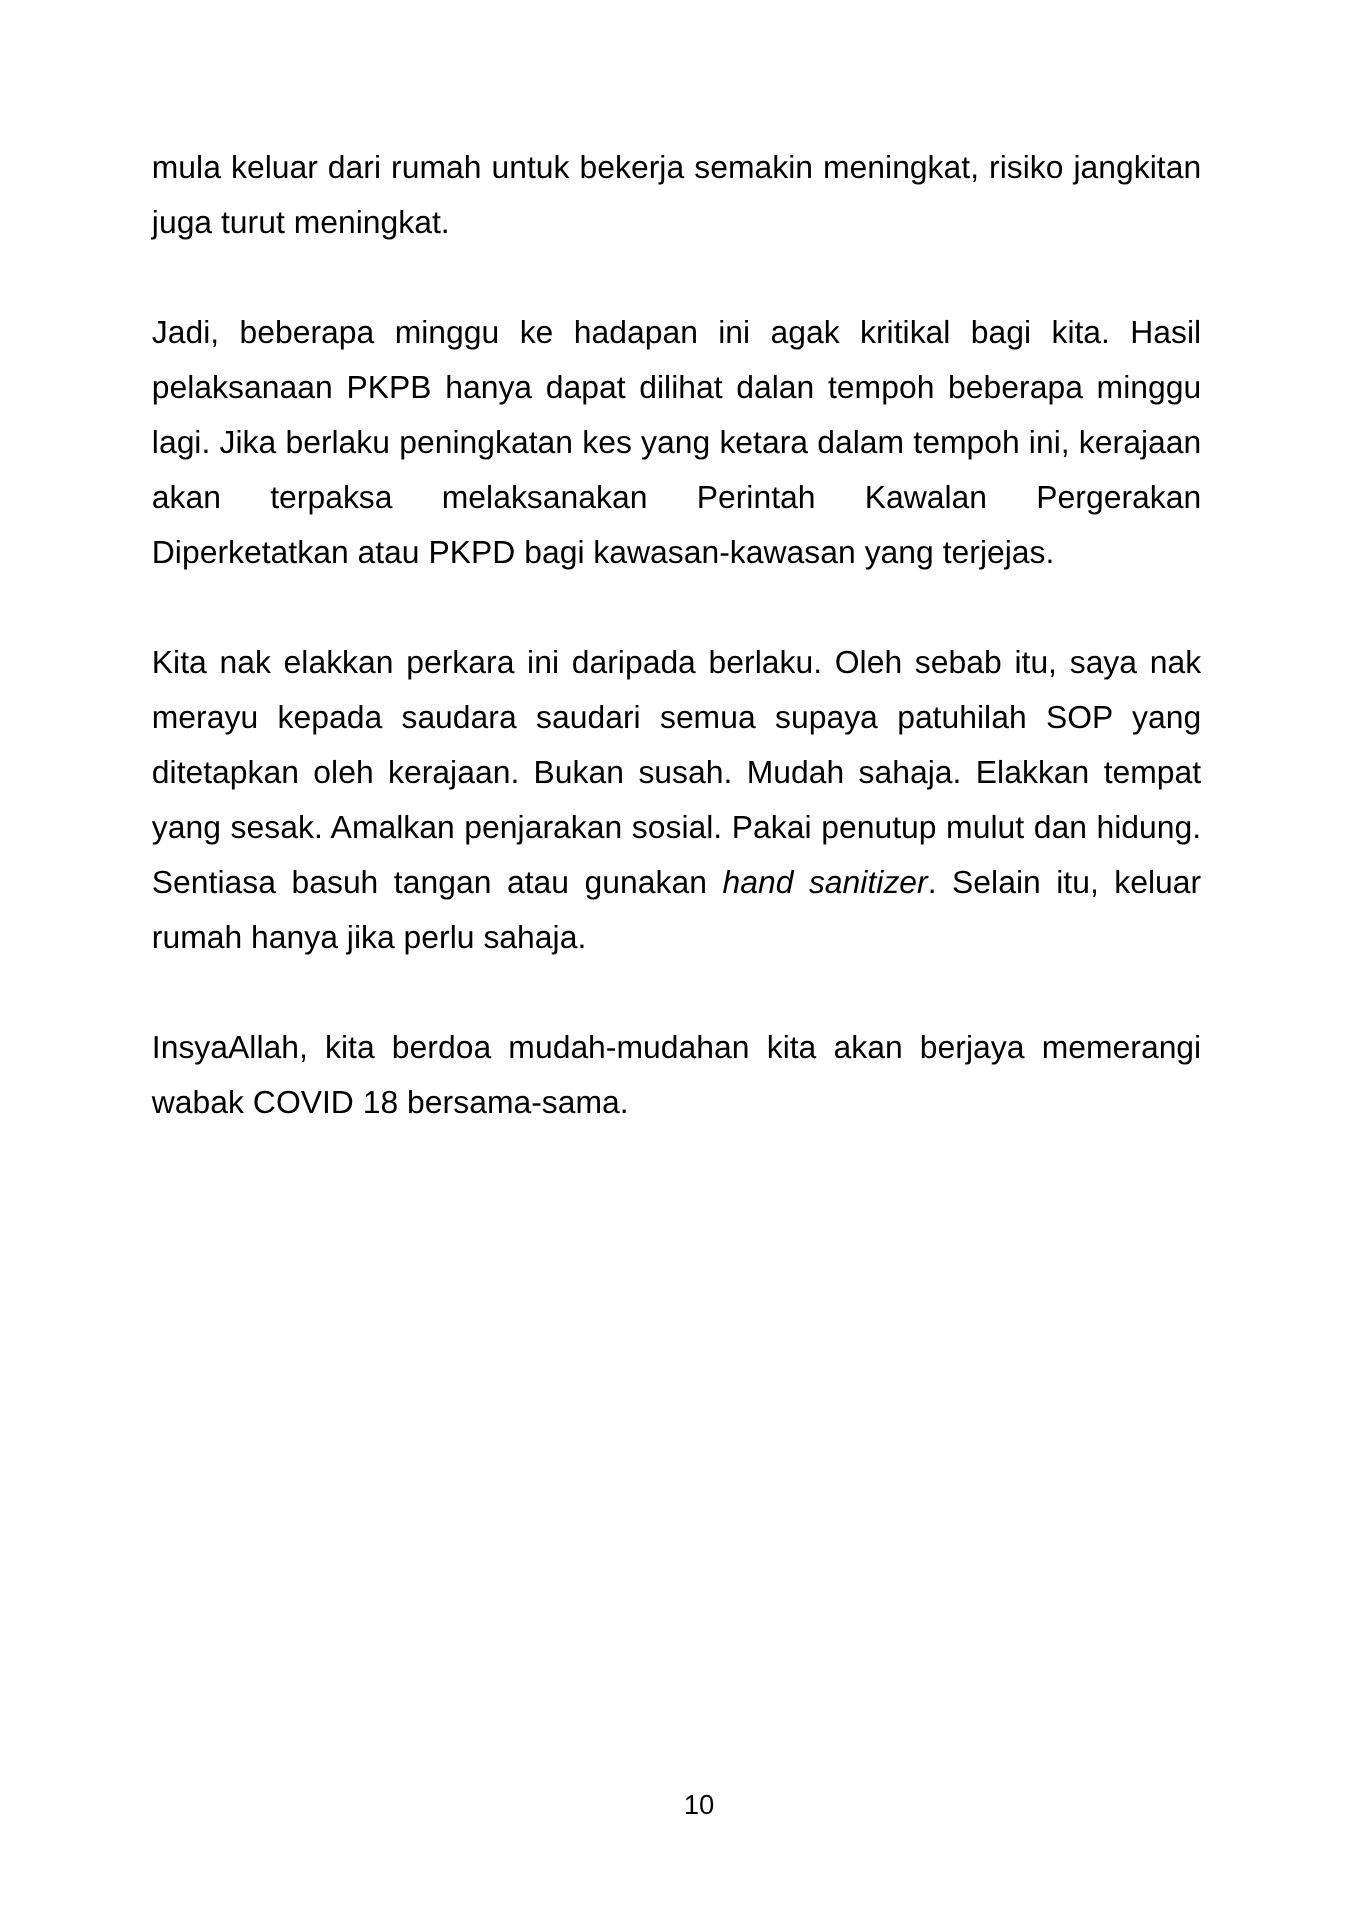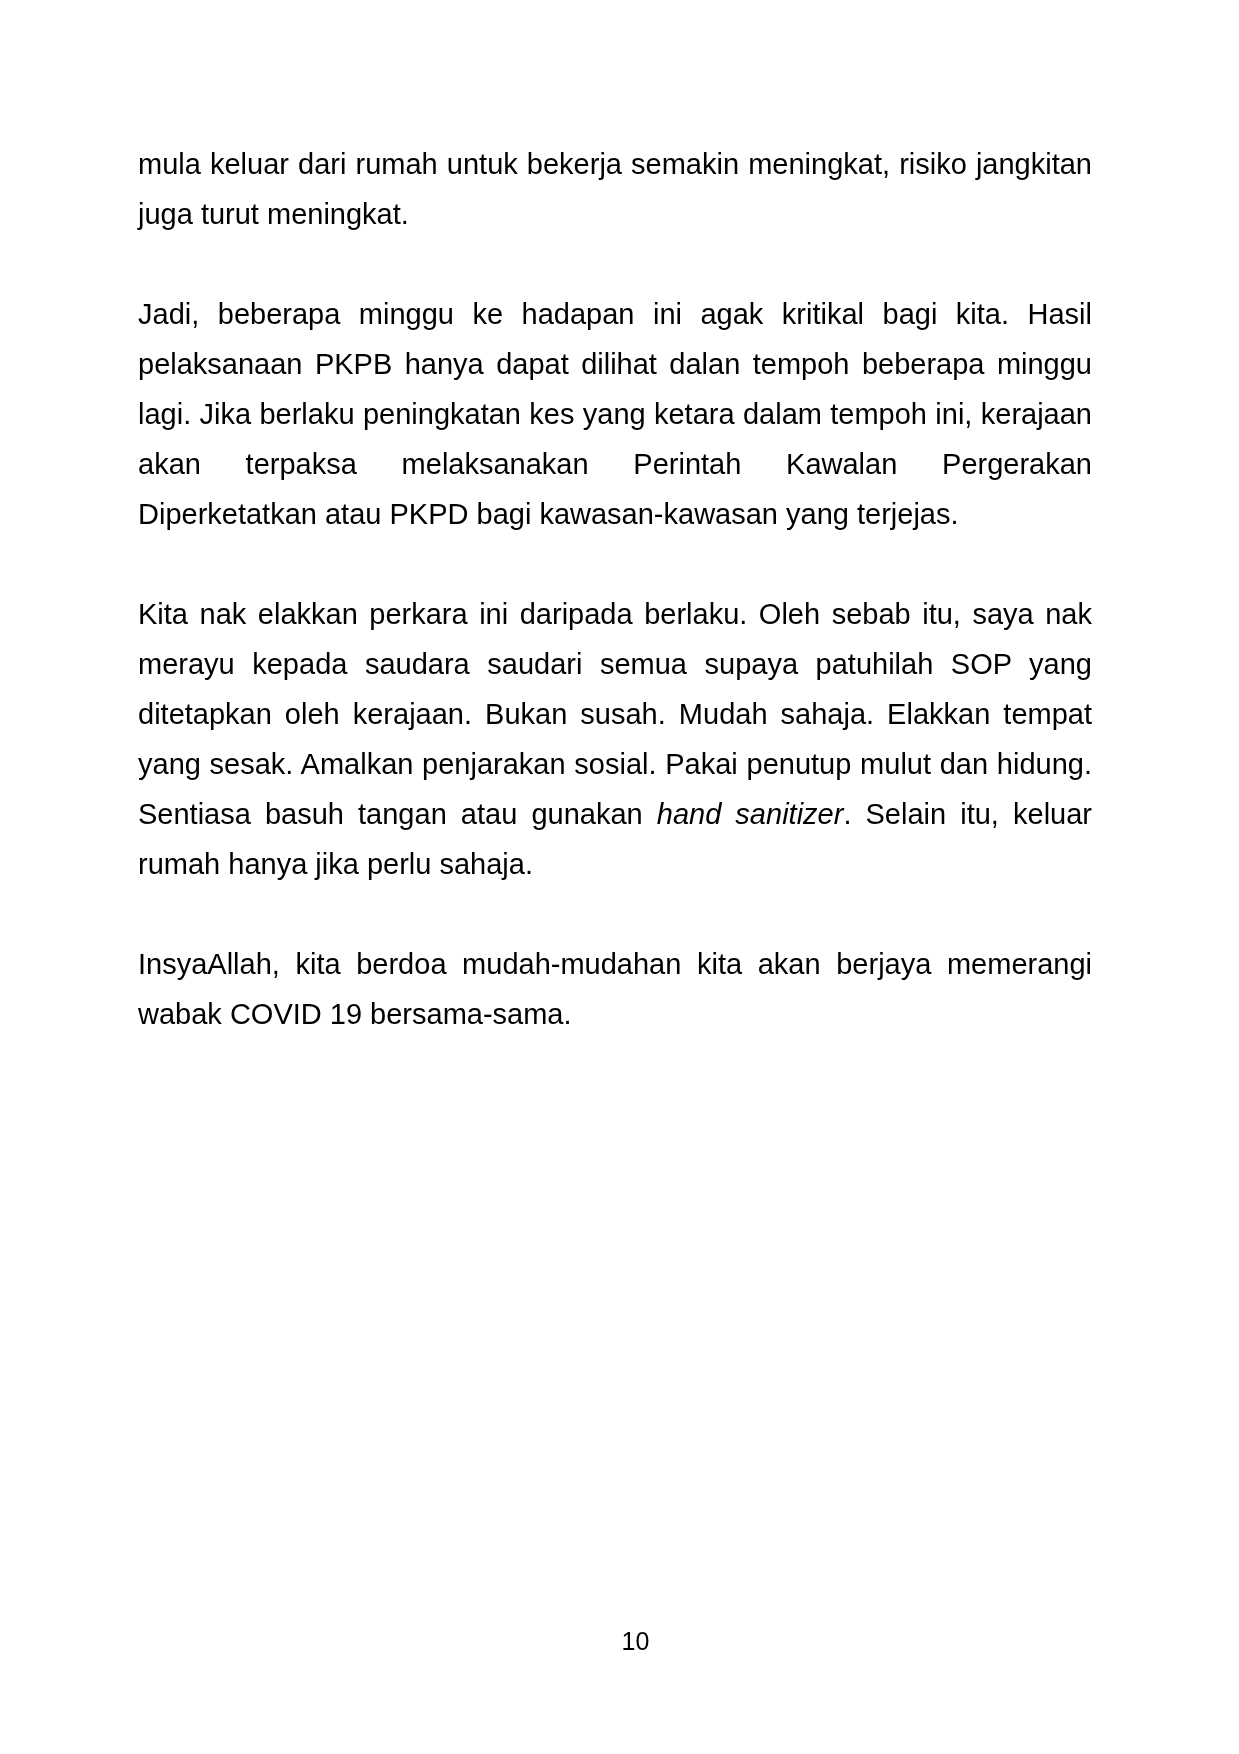--- a/index.html
+++ b/index.html
@@ -12,21 +12,21 @@
     width: 1239px;
     height: 1754px;
     background: #ffffff;
     font-family: "Liberation Sans", sans-serif;
     color: #000000;
     overflow: hidden;
   }
   .content {
     position: absolute;
     left: 138px;
-    top: 139px;
+    top: 128px;
     width: 954px;
     font-size: 29px;
     line-height: 50px;
     text-align: justify;
     text-justify: inter-word;
   }
   .content p {
     margin: 0 0 50px 0;
     padding: 0;
   }
@@ -48,16 +48,16 @@
   }
 </style>
 </head>
 <body>
 
 <div class="page">
   <div class="content">
     <p>mula keluar dari rumah untuk bekerja semakin meningkat, risiko jangkitan juga turut meningkat.</p>
     <p>Jadi, beberapa minggu ke hadapan ini agak kritikal bagi kita. Hasil pelaksanaan PKPB hanya dapat dilihat dalan tempoh beberapa minggu lagi. Jika berlaku peningkatan kes yang ketara dalam tempoh ini, kerajaan akan terpaksa melaksanakan Perintah Kawalan Pergerakan Diperketatkan atau PKPD bagi kawasan-kawasan yang terjejas.</p>
     <p><span>Kita nak elakkan perkara ini daripada berlaku. Oleh sebab itu, saya nak merayu kepada saudara saudari semua supaya patuhilah SOP yang ditetapkan oleh kerajaan. Bukan susah. Mudah sahaja. Elakkan tempat yang sesak. Amalkan penjarakan sosial. Pakai penutup mulut dan hidung. Sentiasa basuh tangan atau gunakan </span><em>hand sanitizer</em><span>. Selain itu, keluar rumah hanya jika perlu sahaja.</span></p>
-    <p>InsyaAllah, kita berdoa mudah-mudahan kita akan berjaya memerangi wabak COVID 19 bersama-sama.</p>
+    <p>InsyaAllah, kita berdoa mudah-mudahan kita akan berjaya memerangi wabak COVID 18 bersama-sama.</p>
   </div>
   <div class="footer">10</div>
 </div>
 
 </body></html>

